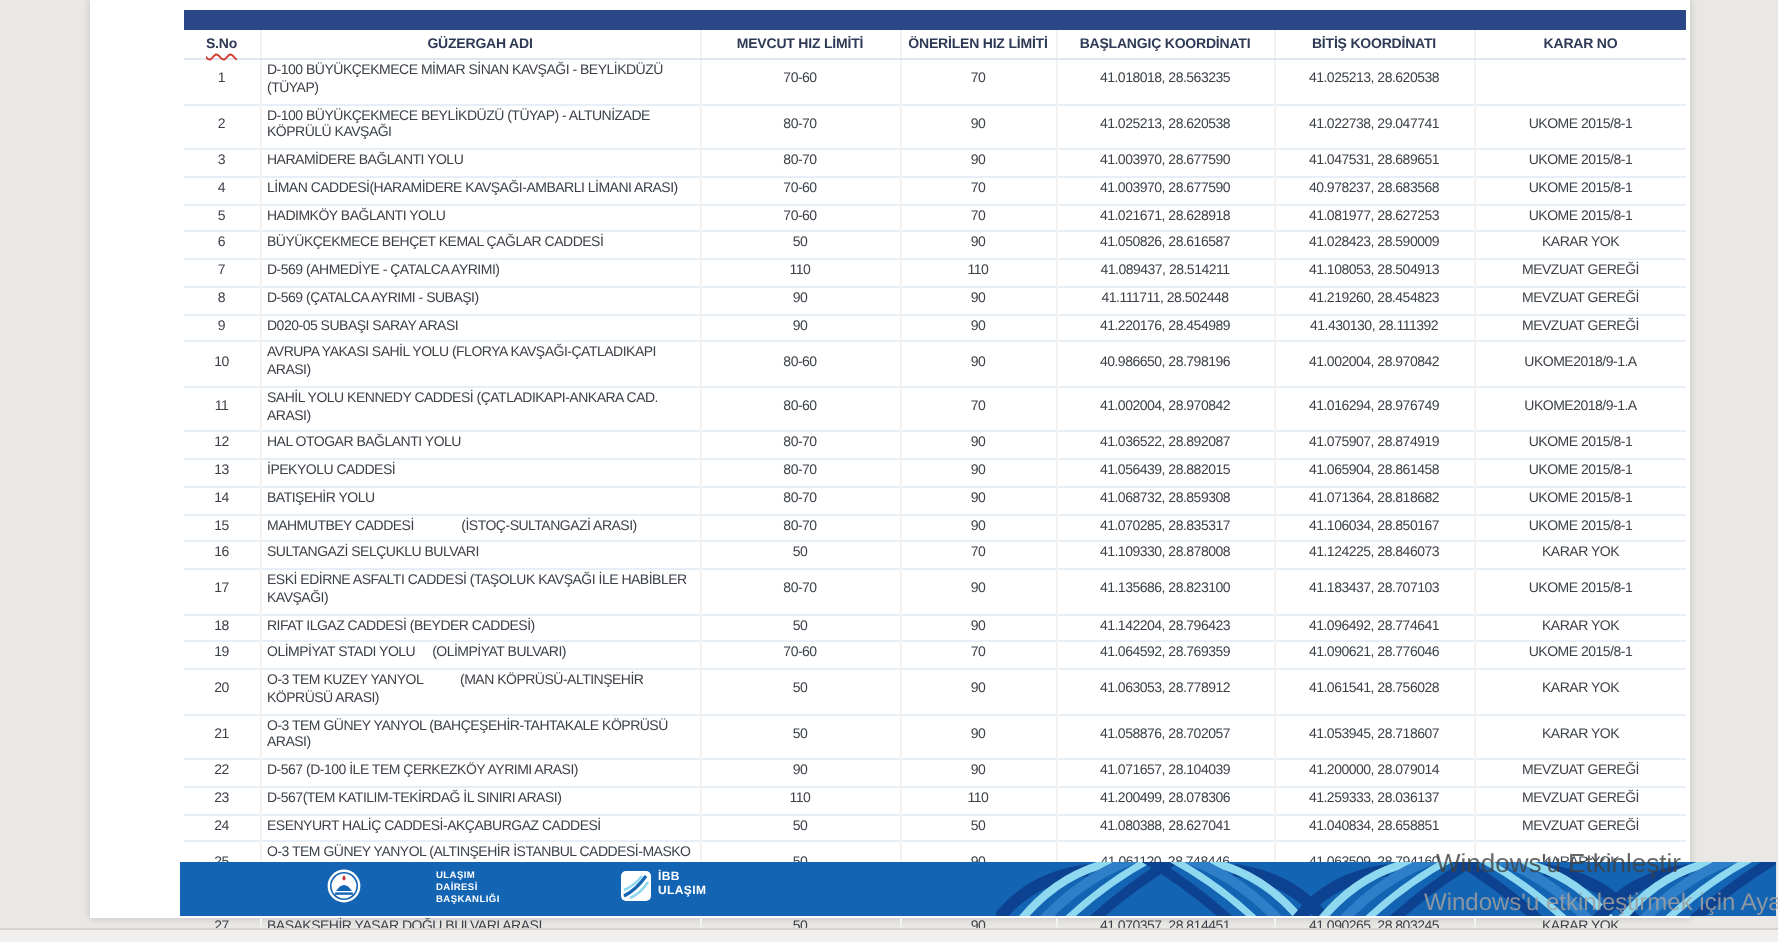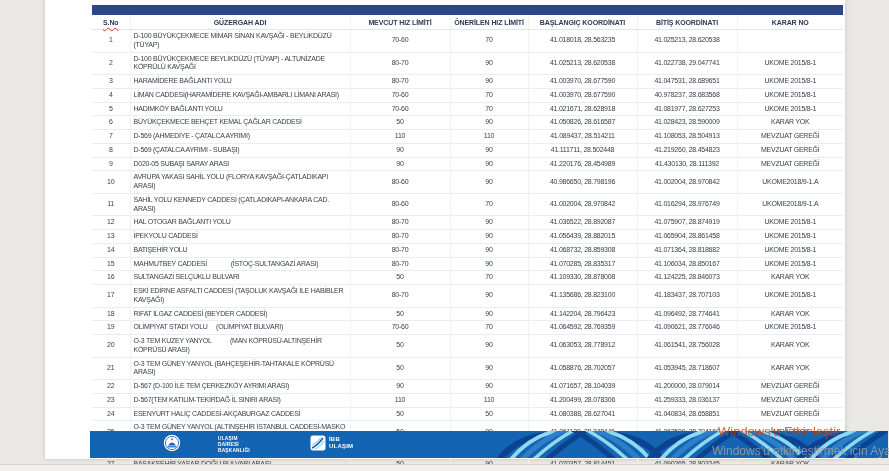--- a/index.html
+++ b/index.html
@@ -38,21 +38,21 @@
   .waves{position:absolute;right:0;top:0;height:27px;width:390px;}
   .emblem{position:absolute;left:72px;top:3px;width:20px;height:20px;}
   .dept{
     position:absolute;left:128px;top:5px;color:#ffffff;font-weight:bold;
     font-size:4.8px;line-height:1.3;white-space:pre-line;letter-spacing:.2px;
   }
   .brand{position:absolute;left:220px;top:4px;display:flex;align-items:center;gap:3px;}
   .brand-icon{width:16px;height:16px;}
   .brand-text{color:#ffffff;font-weight:bold;font-size:6px;line-height:1.15;letter-spacing:.2px;}
   .watermark-1{
-    position:absolute;left:718px;top:424px;font-size:13px;color:#c2410c;
+    position:absolute;left:718px;top:424px;font-size:13px;color:#404040;
     opacity:.8;z-index:6;white-space:nowrap;
   }
   .watermark-2{
     position:absolute;left:712px;top:444px;font-size:12px;color:#a09f9d;
     opacity:.85;z-index:6;white-space:nowrap;
   }
   .bottom-line{position:absolute;left:0;top:464px;width:889px;height:1px;background:#d5d3d0;}
   .bottom-strip{position:absolute;left:0;top:465px;width:889px;height:6px;background:#f0efed;}
 </style>
 </head>

